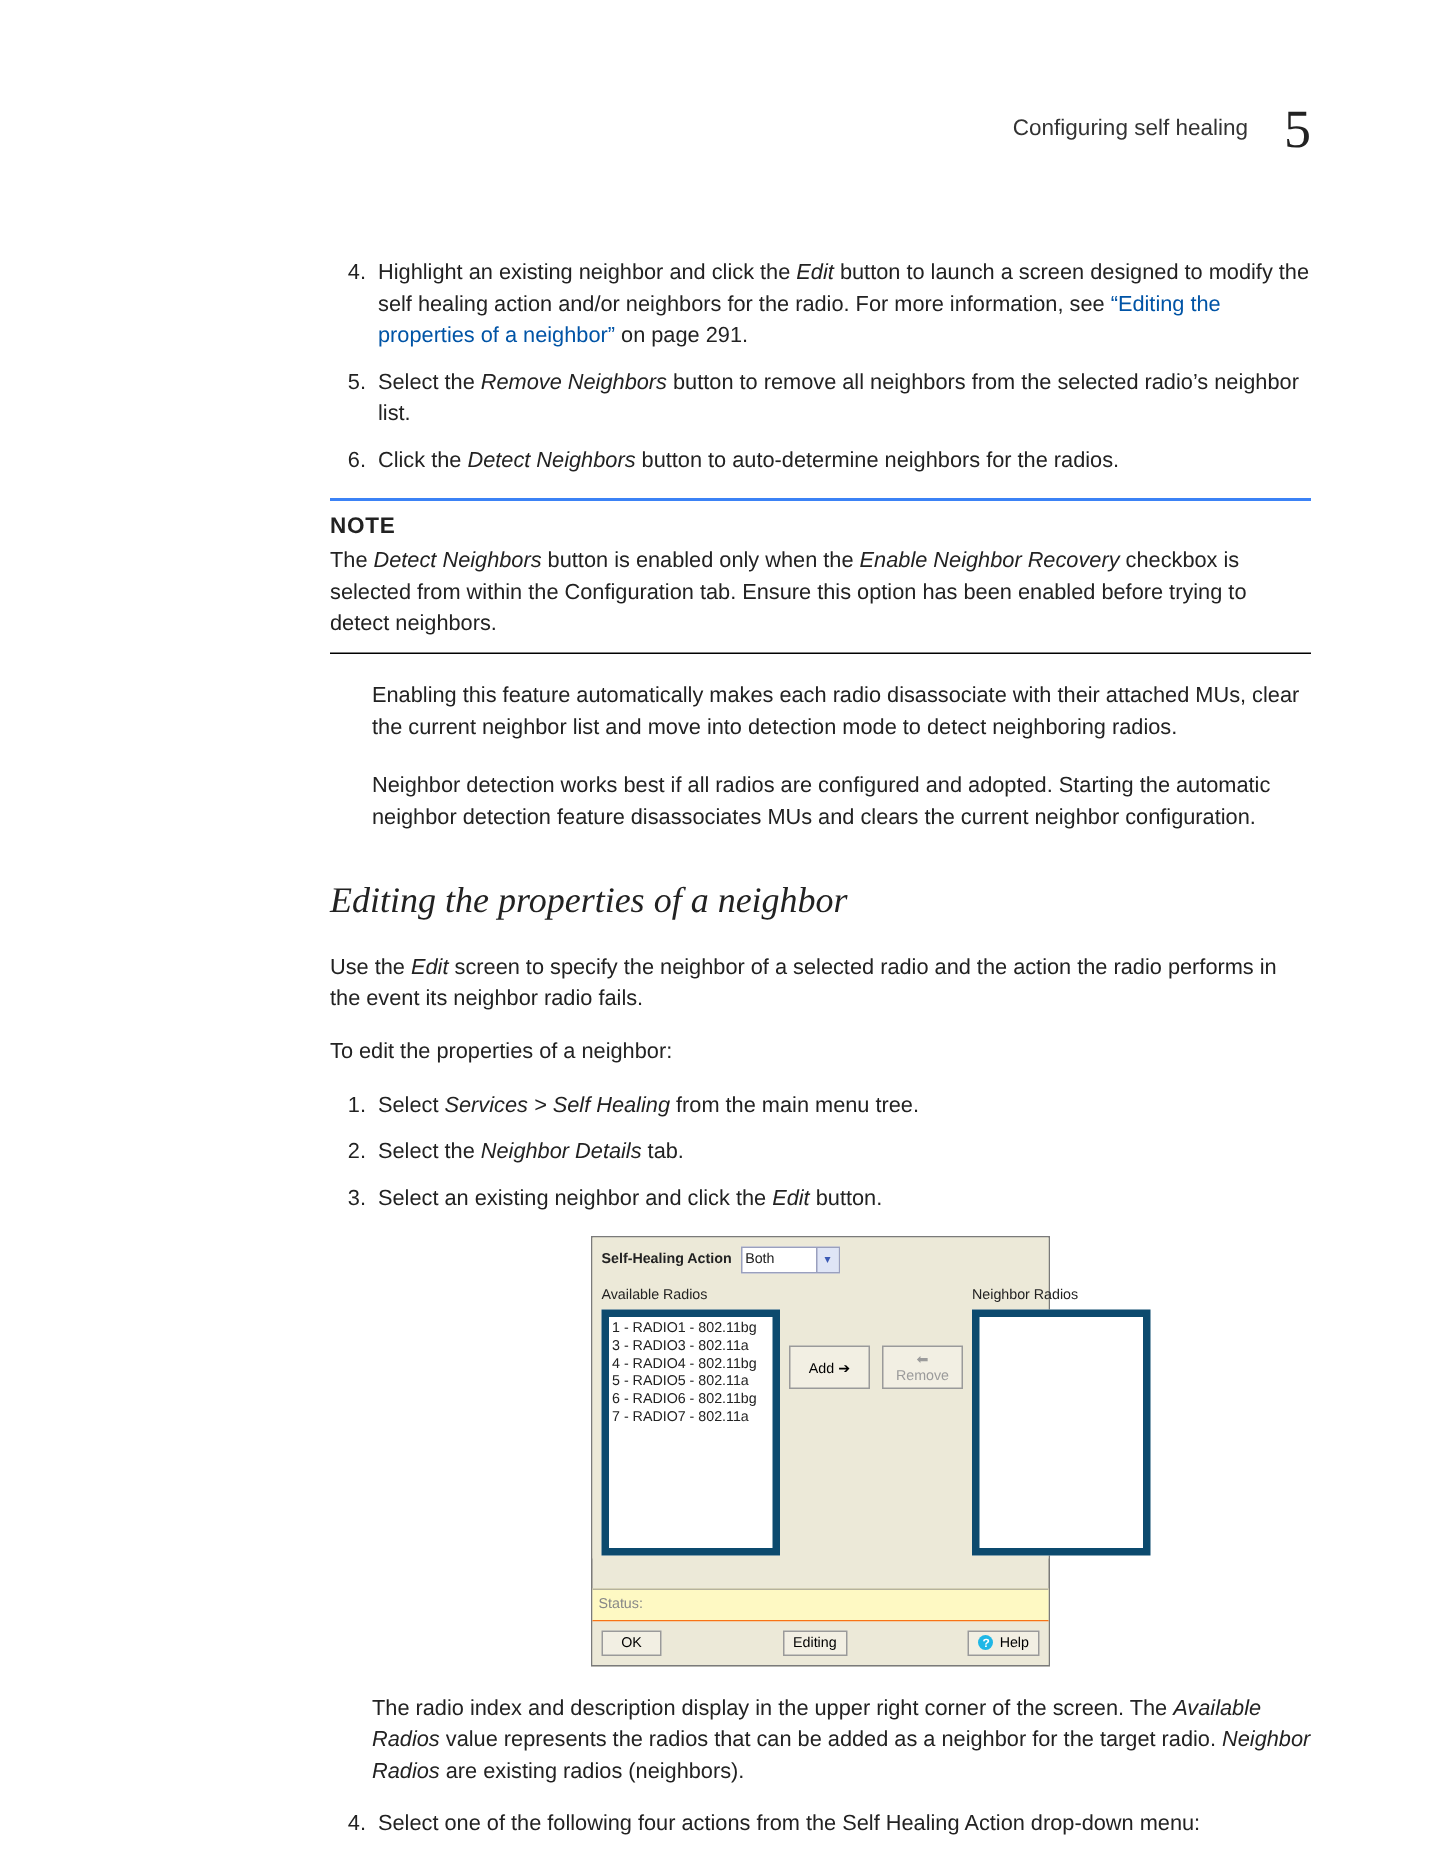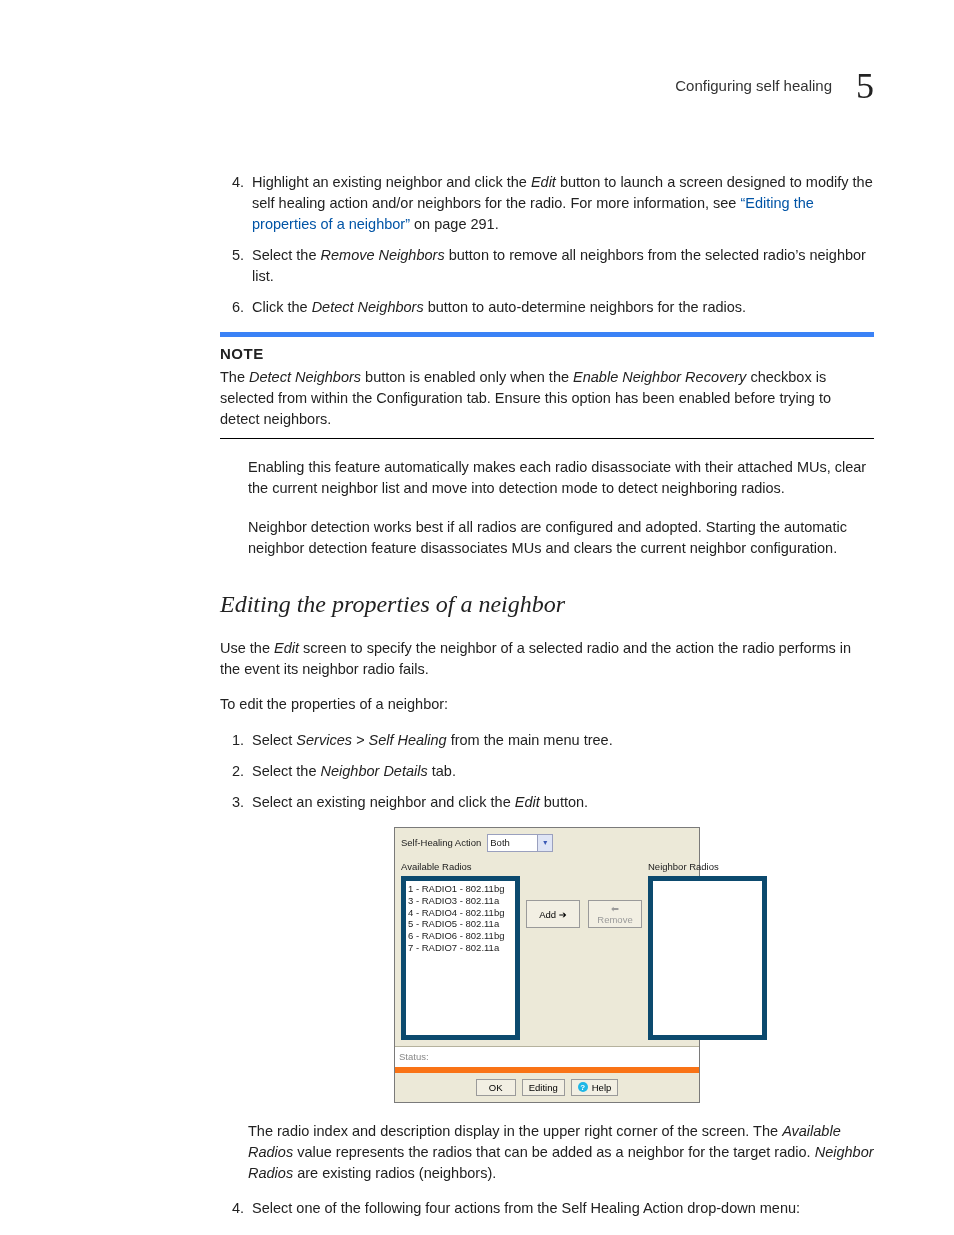--- a/index.html
+++ b/index.html
@@ -41,21 +41,21 @@
     padding-left: 28px;
     margin: 0 0 14px 0;
   }
   ol.main-list > li {
     margin-bottom: 10px;
     padding-left: 4px;
   }
   .italic { font-style: italic; }
   a.xref { color: #0054a6; text-decoration: none; }
   .note-block {
-    border-top: 5px solid #3b82f6;
+    border-top: 2px solid #3b82f6;
     border-bottom: 1px solid #000;
     padding: 6px 0 8px 0;
     margin: 6px 0 14px 0;
   }
   .note-block .note-head {
     font-family: Impact, 'Arial Narrow', Arial, sans-serif;
     font-weight: bold;
     letter-spacing: .5px;
     font-size: 15px;
     margin-bottom: 2px;
@@ -107,21 +107,21 @@
     display: flex;
     justify-content: space-between;
     font-weight: bold;
     font-size: 10px;
   }
   .shot .body {
     background: #ece9d8;
     padding: 6px 6px 2px 6px;
   }
   .shot .row { display: flex; align-items: center; gap: 6px; margin-bottom: 8px; }
-  .shot label.f { font-size: 9.5px; }
+  .shot label.f { font-size: 9.5px; font-weight: bold; }
   .shot .select {
     display: inline-flex;
     align-items: center;
     border: 1px solid #9aa0be;
     background: #fff;
     height: 16px;
     width: 60px;
     font-size: 9.5px;
     padding: 0 2px;
     position: relative;
@@ -154,29 +154,29 @@
     font-size: 9.5px;
     border: 1px solid #9a9a9a;
     background: #f2efe3;
     padding: 2px 6px;
     min-width: 54px;
     cursor: pointer;
   }
   .shot button.small.disabled { color: #9b9b9b; cursor: default; }
   .shot .status {
     border-top: 1px solid #b5b29d;
-    border-bottom: 6px solid #f97316;
+    border-bottom: 1px solid #f97316;
     padding: 3px 4px;
     color: #888;
-    margin-top: 4px;
-    background: #ffffff;
+    margin-top: 20px;
+    background: #fef9c3;
   }
   .shot .footer {
     display: flex;
-    justify-content: center;
+    justify-content: space-between;
     gap: 6px;
     padding: 6px 6px;
     background: #ece9d8;
   }
   .shot .footer button.small { min-width: 40px; }
   .shot .footer .help { display: inline-flex; align-items: center; gap: 4px; }
   .shot .footer .help .dot {
     width: 10px; height: 10px; border-radius: 50%;
     background: #1fb7e6; color: #fff; font-size: 8px;
     display: flex; align-items: center; justify-content: center;

